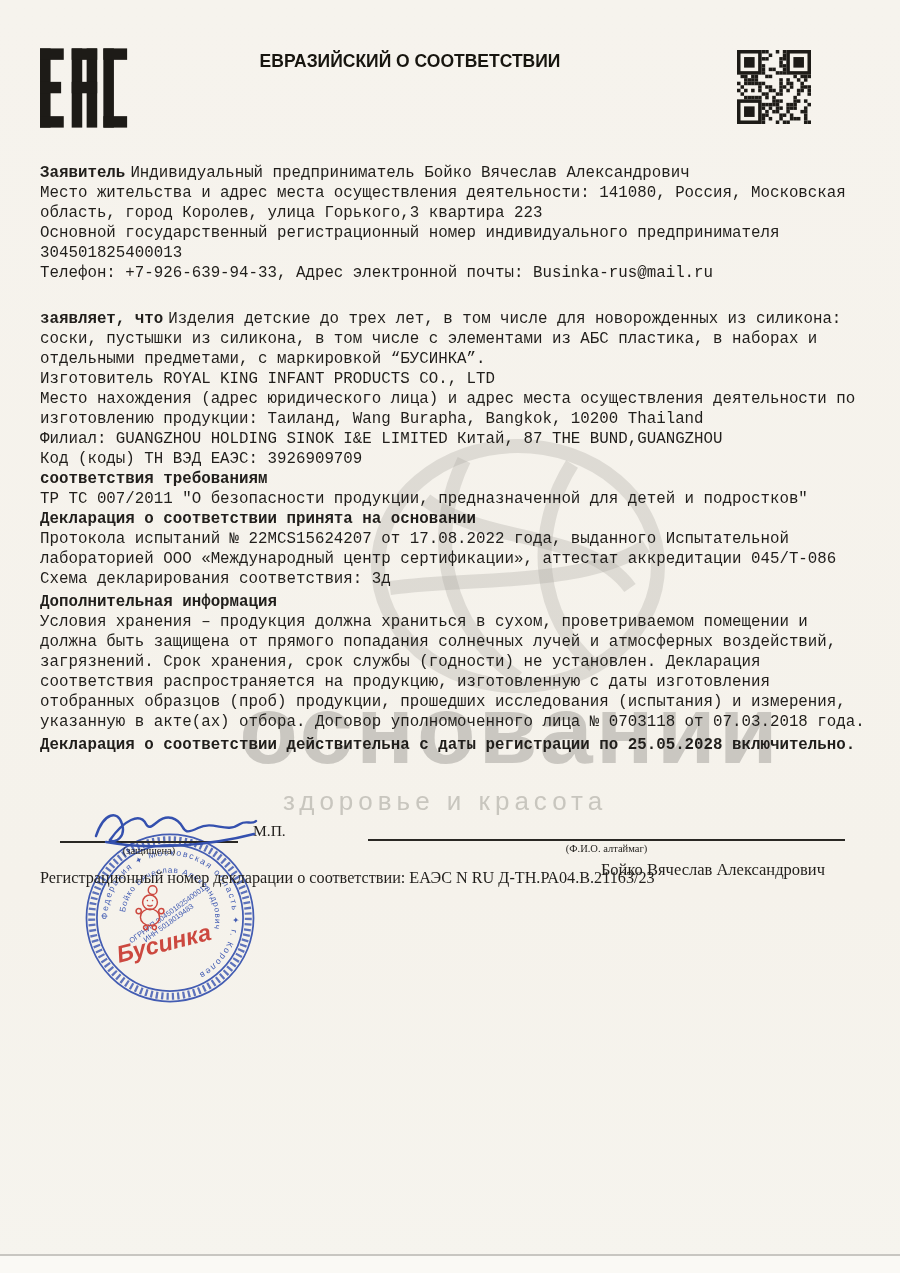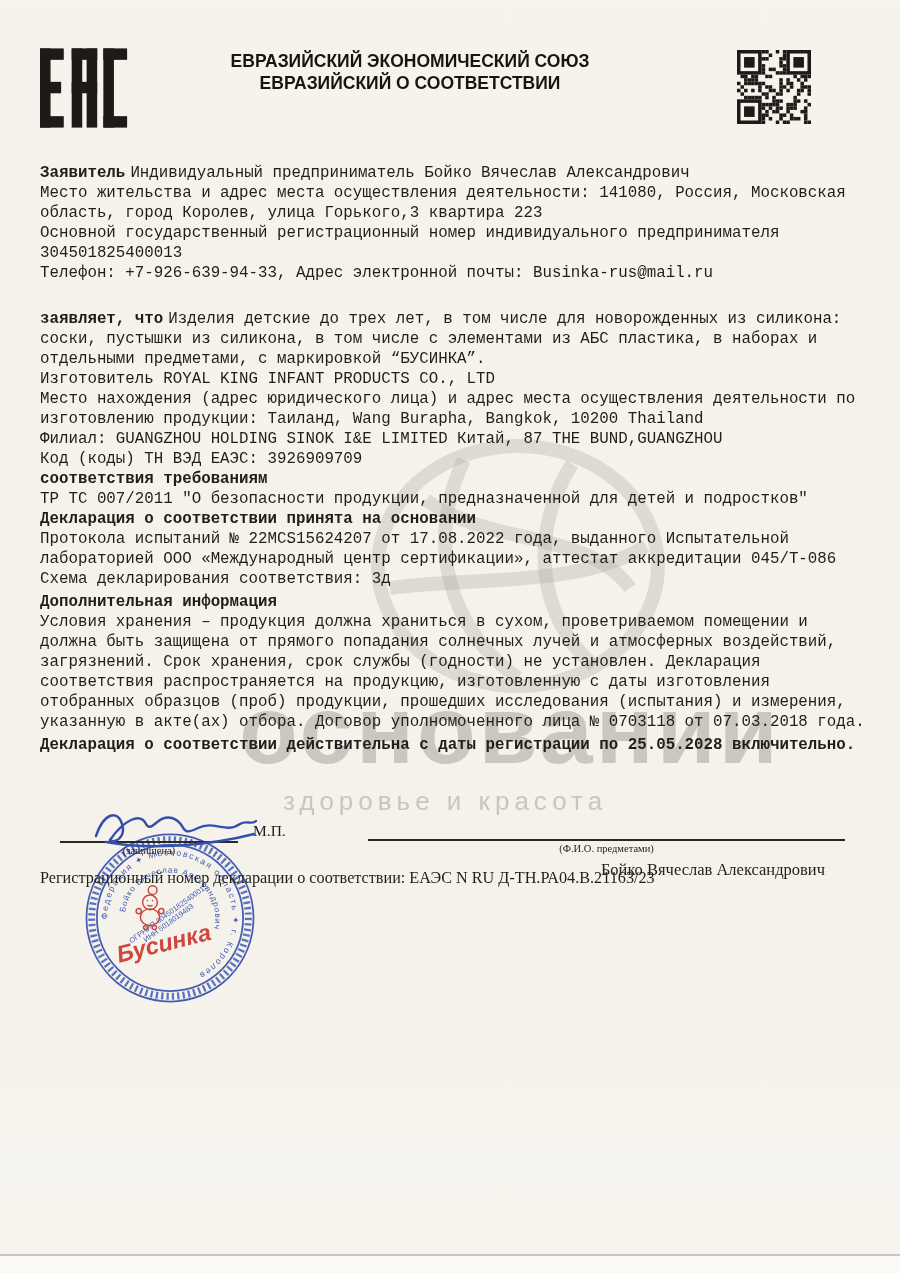--- a/index.html
+++ b/index.html
@@ -71,21 +71,20 @@
       <rect x="53" y="0" width="12" height="90"></rect>
       <rect x="36" y="0" width="29" height="13"></rect>
       <rect x="36" y="38" width="29" height="13"></rect>
       <rect x="72" y="0" width="12" height="90"></rect>
       <rect x="72" y="0" width="27" height="13"></rect>
       <rect x="72" y="77" width="27" height="13"></rect>
     </g>
   </svg>
 
   <div class="titles">
-    <div>ЕВРАЗИЙСКИЙ ЭКОНОМИЧЕСКИЙ СОЮЗ</div>
     <div>ЕВРАЗИЙСКИЙ О СООТВЕТСТВИИ</div>
   </div>
 
   <svg class="qr" id="qr" viewBox="0 0 74 74">
       <rect x="0.00" y="0.00" width="24.67" height="24.67" fill="#1d1b17"></rect>
       <rect x="3.52" y="3.52" width="17.62" height="17.62" fill="#f5f2eb"></rect>
       <rect x="7.05" y="7.05" width="10.57" height="10.57" fill="#1d1b17"></rect>
       <rect x="49.33" y="0.00" width="24.67" height="24.67" fill="#1d1b17"></rect>
       <rect x="52.86" y="3.52" width="17.62" height="17.62" fill="#f5f2eb"></rect>
       <rect x="56.38" y="7.05" width="10.57" height="10.57" fill="#1d1b17"></rect>
@@ -270,21 +269,21 @@
     <g fill="none" stroke="#3450ae" stroke-width="2.4" stroke-linecap="round">
       <path d="M8,32 C 16,8 30,6 34,20 C 38,32 28,40 22,36 C 36,16 52,8 58,20 C 63,30 70,10 84,14 C 100,19 90,34 110,24 C 126,16 138,30 152,20 C 158,16 164,21 168,17"></path>
       <path d="M 18,38 C 60,46 120,42 166,30"></path>
     </g>
   </svg>
   <div class="sig-line-left"></div>
   <div class="sig-caption">(защищена)</div>
   <div class="mp">М.П.</div>
   <div class="fio-name">Бойко Вячеслав Александрович</div>
   <div class="sig-line-right"></div>
-  <div class="fio-caption">(Ф.И.О. предметами)</div>
+  <div class="fio-caption">(Ф.И.О. алтаймаг)</div>
 
   <div class="reg1">Регистрационный номер декларации о соответствии: ЕАЭС N RU Д-ТН.РА04.В.21163/23</div>
 
   <svg class="stamp" viewBox="0 0 200 200">
     <defs>
       <path id="stampOuterPath" d="M 100,100 m -72,0 a 72,72 0 1 1 144,0 a 72,72 0 1 1 -144,0"></path>
       <path id="stampInnerPath" d="M 100,100 m -52,0 a 52,52 0 1 1 104,0 a 52,52 0 1 1 -104,0"></path>
     </defs>
     <g fill="none" stroke="#3450ae">
       <circle cx="100" cy="100" r="96" stroke-width="2"></circle>

